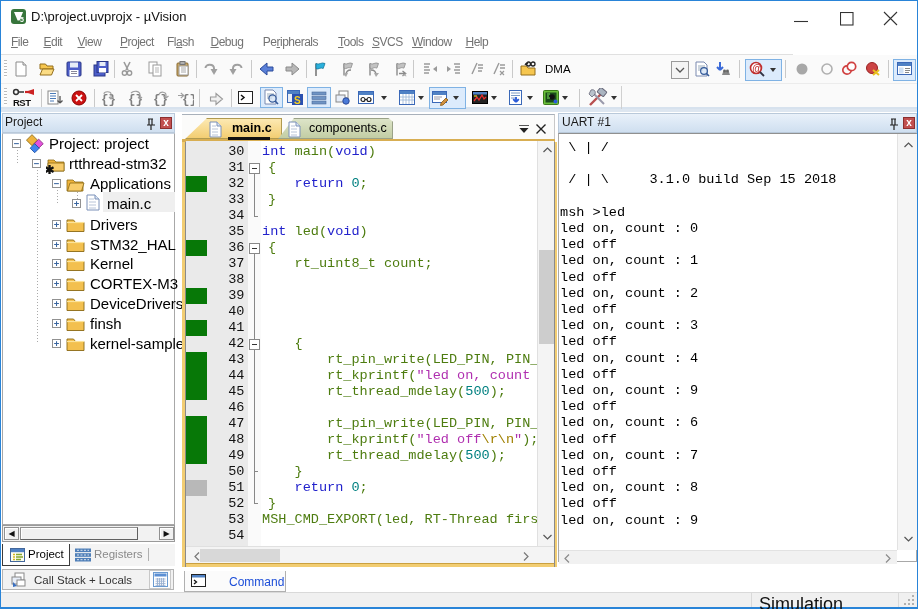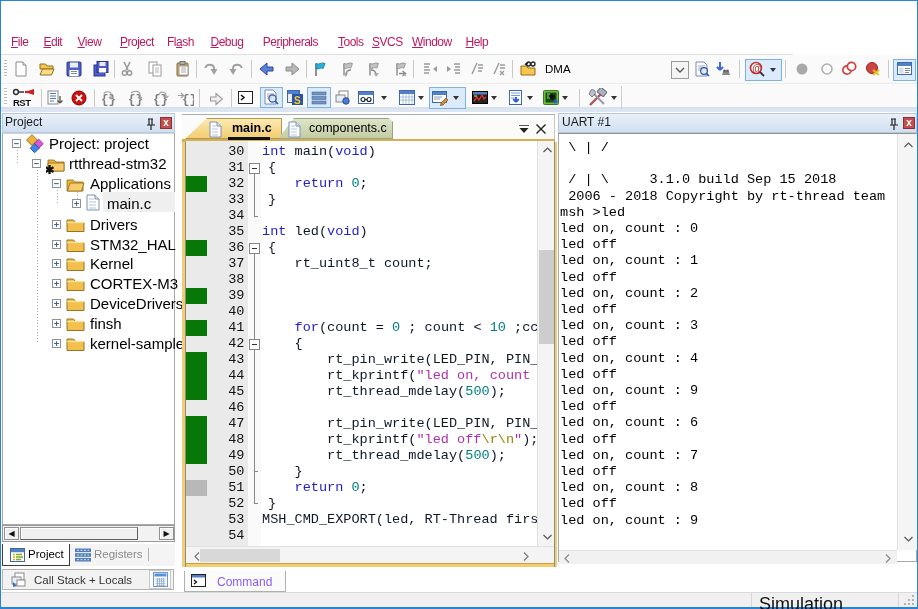--- a/index.html
+++ b/index.html
@@ -2,21 +2,21 @@
 <html><head><meta charset="utf-8"><style>
 *{margin:0;padding:0;box-sizing:border-box}
 html,body{width:918px;height:609px;overflow:hidden}
 body{font-family:"Liberation Sans",sans-serif;position:relative;background:#fff}
 #win{position:absolute;left:0;top:0;width:918px;height:609px;border:1px solid #2984d8;border-bottom:3px solid #2984d8;background:#fff}
 .abs{position:absolute}
 
 #titlebar{position:absolute;left:0;top:0;width:916px;height:30px;background:#fff}
 #titletext{position:absolute;left:30px;top:8px;font-size:13px;color:#111}
 
-#menubar{position:absolute;left:0;top:30px;width:792px;height:24px;background:#fff;font-size:12px;letter-spacing:-0.5px;color:#be185d;border-bottom:1px solid #e0e0e0}
+#menubar{position:absolute;left:0;top:30px;width:792px;height:24px;background:#fff;font-size:12px;letter-spacing:-0.5px;color:#737373;border-bottom:1px solid #e0e0e0}
 #menubar span{position:absolute;top:4px}
 #menubar u{text-decoration:underline}
 
 #tb1{position:absolute;left:0;top:54px;width:916px;height:28px;background:#fafafa}
 #tb2{position:absolute;left:0;top:82px;width:916px;height:26px;background:#fafafa;border-top:1px solid #ececec;border-bottom:2px solid #d7e2ee}
 .grip{position:absolute;left:3px;width:3px;background:repeating-linear-gradient(#bbb 0 1px,#fff 1px 3px)}
 .vsep{position:absolute;width:1px;background:#c9c9c9}
 .ico{position:absolute;width:16px;height:16px}
 .hl{position:absolute;background:#dcebfc;border:1px solid #7fb2e4}
 .dd{position:absolute;width:0;height:0;border-left:3.5px solid transparent;border-right:3.5px solid transparent;border-top:4px solid #333}
@@ -33,41 +33,58 @@
 .dotv{position:absolute;width:1px;background:repeating-linear-gradient(#aaa 0 1px,transparent 1px 3px)}
 #tree{position:absolute;left:1px;top:23px;width:171px;height:392px}
 .sbtn{position:absolute;width:15px;height:13px;background:#f0f0f0;border:1px solid #909090;box-shadow:inset 1px 1px 0 #fff;font-size:8px;color:#111;text-align:center;line-height:12px}
 
 .tabm{position:absolute;background:linear-gradient(#fce9b2,#f3cd72);clip-path:polygon(0 100%,22px 0,100% 0,100% 100%);border:1px solid #b09a50}
 .tabc{position:absolute;background:linear-gradient(#dde4c8,#c2cda4);clip-path:polygon(0 100%,16px 0,96% 0,100% 18%,100% 100%);border:1px solid #9aa288}
 #edbody{position:absolute;left:4px;top:27px;width:368px;height:405px;background:#fff;overflow:hidden}
 .gb{position:absolute;left:0;width:20.5px;height:16px;background:#077807}
 .lnum{position:absolute;left:20.5px;width:38px;height:16px;font-family:"Liberation Mono";font-size:13.55px;line-height:16px;text-align:right;color:#111}
 .cl{position:absolute;left:76px;height:16px;font-family:"Liberation Mono";font-size:13.55px;line-height:16px;white-space:pre;color:#000}
-.ck{color:#2222cc}.cn{color:#008080}.cs{color:#b030b0}.ce{color:#a08000}.cp{color:#0f172a}
+.ck{color:#2222cc}.cn{color:#008080}.cs{color:#b030b0}.ce{color:#a08000}.cp{color:#4d7c0f}
 
 .fbox{position:absolute;left:63px;width:11px;height:11px;background:#fff;border:1px solid #888;z-index:3}
 .fminus{position:absolute;left:2px;top:4px;width:5px;height:1px;background:#333}
 .fline{position:absolute;left:68px;width:1px;background:#888}
 .fl2{position:absolute;left:68px;width:4px;height:1px;background:#888}
 #edvs{position:absolute;left:351px;top:0;width:17px;height:405px;background:#f4f4f4;border-left:1px solid #e0e0e0}
 #edhs{position:absolute;left:4px;top:432px;width:368px;height:17px;background:#f4f4f4;border-top:1px solid #e0e0e0}
 .ul{position:absolute;left:1px;height:16px;font-family:"Liberation Mono";font-size:13.55px;line-height:16px;white-space:pre;color:#000}
 
 </style></head>
 <body>
 <svg width="0" height="0" style="position:absolute">
     <defs>
 <g id="cfolder">
         <path d="M1 3h6.5l2 2.5H18v9H1z" fill="#f3c04f" stroke="#8a6914" stroke-width="0.9"></path>
         <path d="M1 5.5h17" stroke="#fbe39a" stroke-width="1.2"></path>
       </g>
 </defs>
   </svg>
 <div id="win">
+  <div id="titlebar">
+    <svg class="abs" style="left:10px;top:8px" width="15" height="15">
+        <rect x="0" y="0" width="15" height="15" rx="3" fill="#37753b"></rect>
+        <path d="M3 3h9l-3.4 8.5h-2z" fill="#fff"></path>
+        <text x="9" y="13" font-size="7" fill="#fff" font-family="Liberation Sans" font-weight="bold">5</text>
+      </svg>
+    <div id="titletext">D:\project.uvprojx - µVision</div>
+    <svg class="abs" style="left:793px;top:11px" width="15" height="12">
+        <line x1="0" y1="9.5" x2="14" y2="9.5" stroke="#333" stroke-width="1.1"></line>
+      </svg>
+    <svg class="abs" style="left:839px;top:11px" width="14" height="14">
+        <rect x="0.5" y="0.5" width="12.5" height="12.5" fill="none" stroke="#333" stroke-width="1.1"></rect>
+      </svg>
+    <svg class="abs" style="left:882px;top:10px" width="15" height="15">
+        <path d="M1 1 14 14 M14 1 1 14" stroke="#333" stroke-width="1.1"></path>
+      </svg>
+  </div>
   <div id="menubar">
     <span style="left:10px"><u>F</u>ile</span>
     <span style="left:42.5px"><u>E</u>dit</span>
     <span style="left:76.5px"><u>V</u>iew</span>
     <span style="left:119px"><u>P</u>roject</span>
     <span style="left:166px">Fl<u>a</u>sh</span>
     <span style="left:209.5px"><u>D</u>ebug</span>
     <span style="left:261.8px">Pe<u>r</u>ipherals</span>
     <span style="left:337px"><u>T</u>ools</span>
     <span style="left:371px"><u>S</u>VCS</span>
@@ -519,21 +536,20 @@
           <div class="lnum" style="top:83px">35</div>
           <div class="cl" style="top:83px"><span class="ck">int</span><span class="cp"> led(</span><span class="ck">void</span><span class="cp">)</span></div>
           <div class="lnum" style="top:99px">36</div>
           <div class="cl" style="top:99px;left:82px"><span class="cp">{</span></div>
           <div class="lnum" style="top:115px">37</div>
           <div class="cl" style="top:115px"><span class="cp">    rt_uint8_t count;</span></div>
           <div class="lnum" style="top:131px">38</div>
           <div class="lnum" style="top:147px">39</div>
           <div class="lnum" style="top:163px">40</div>
           <div class="lnum" style="top:179px">41</div>
-          <div class="cl" style="top:179px"><span class="cp">    </span><span class="ck">for</span><span class="cp">(count = </span><span class="cn">0</span><span class="cp"> ; count &lt; </span><span class="cn">10</span><span class="cp"> ;cc</span></div>
           <div class="lnum" style="top:195px">42</div>
           <div class="cl" style="top:195px"><span class="cp">    {</span></div>
           <div class="lnum" style="top:211px">43</div>
           <div class="cl" style="top:211px"><span class="cp">        rt_pin_write(LED_PIN, PIN_</span></div>
           <div class="lnum" style="top:227px">44</div>
           <div class="cl" style="top:227px"><span class="cp">        rt_kprintf(</span><span class="cs">"led on, count</span></div>
           <div class="lnum" style="top:243px">45</div>
           <div class="cl" style="top:243px"><span class="cp">        rt_thread_mdelay(</span><span class="cn">500</span><span class="cp">);</span></div>
           <div class="lnum" style="top:259px">46</div>
           <div class="lnum" style="top:275px">47</div>
@@ -573,35 +589,34 @@
       <div class="abs" style="left:0;top:449px;width:375px;height:4px;background:#f2cd72;border-top:1px solid #caa040"></div>
       <div class="abs" style="left:0;top:28px;width:4px;height:425px;background:#f2cd72;border-right:1px solid #8a8a8a"></div>
       <div class="abs" style="left:372px;top:28px;width:3px;height:425px;background:#f2cd72;border-left:1px solid #8a8a8a"></div>
     </div>
     <div class="abs" style="left:183px;top:462px;width:102px;height:21px;background:#fbfbfb;border:1px solid #b0b0b0;border-top:none">
       <svg class="abs" style="left:6px;top:3px" width="15" height="13">
           <rect x="0.5" y="0.5" width="14" height="12" fill="#fff" stroke="#222"></rect>
           <rect x="1" y="1" width="13" height="2.5" fill="#4f81c4"></rect>
           <path d="M3 6l2.5 2L3 10" fill="none" stroke="#111" stroke-width="1.3"></path>
         </svg>
-      <div class="abs" style="left:32px;top:4px;font-size:12px;color:#8b5cf6">Command</div>
+      <div class="abs" style="left:44px;top:4px;font-size:12px;color:#1d4ed8">Command</div>
     </div>
 
     <div id="uart" style="position:absolute;left:557px;top:4px;width:359px;height:449px">
       <div class="phead" style="position:absolute;left:0;top:0;width:359px;height:20px">
         <div class="abs" style="left:3px;top:1px;font-size:12px;color:#1a1a1a">UART #1</div>
         <svg class="abs" style="left:329px;top:4px" width="12" height="13">
             <path d="M3 1h5M4 1v6M7 1v6M2 7h8M6 7v5" stroke="#222" stroke-width="1.2" fill="none"></path>
           </svg>
         <div class="abs xbtn" style="left:344px;top:3px">x</div>
       </div>
       <div class="abs" style="left:0;top:20px;width:359px;height:429px;background:#fff;border:1px solid #a8a8a8;border-top:1px solid #909090">
         <div class="ul" style="top:6.0px"> \ | /</div>
           <div class="ul" style="top:38.4px"> / | \     3.1.0 build Sep 15 2018</div>
-          <div class="ul" style="top:54.6px"> 2006 - 2018 Copyright by rt-thread team</div>
           <div class="ul" style="top:70.8px">msh &gt;led</div>
           <div class="ul" style="top:87.0px">led on, count : 0</div>
           <div class="ul" style="top:103.2px">led off</div>
           <div class="ul" style="top:119.4px">led on, count : 1</div>
           <div class="ul" style="top:135.6px">led off</div>
           <div class="ul" style="top:151.8px">led on, count : 2</div>
           <div class="ul" style="top:168.0px">led off</div>
           <div class="ul" style="top:184.2px">led on, count : 3</div>
           <div class="ul" style="top:200.4px">led off</div>
           <div class="ul" style="top:216.6px">led on, count : 4</div>

